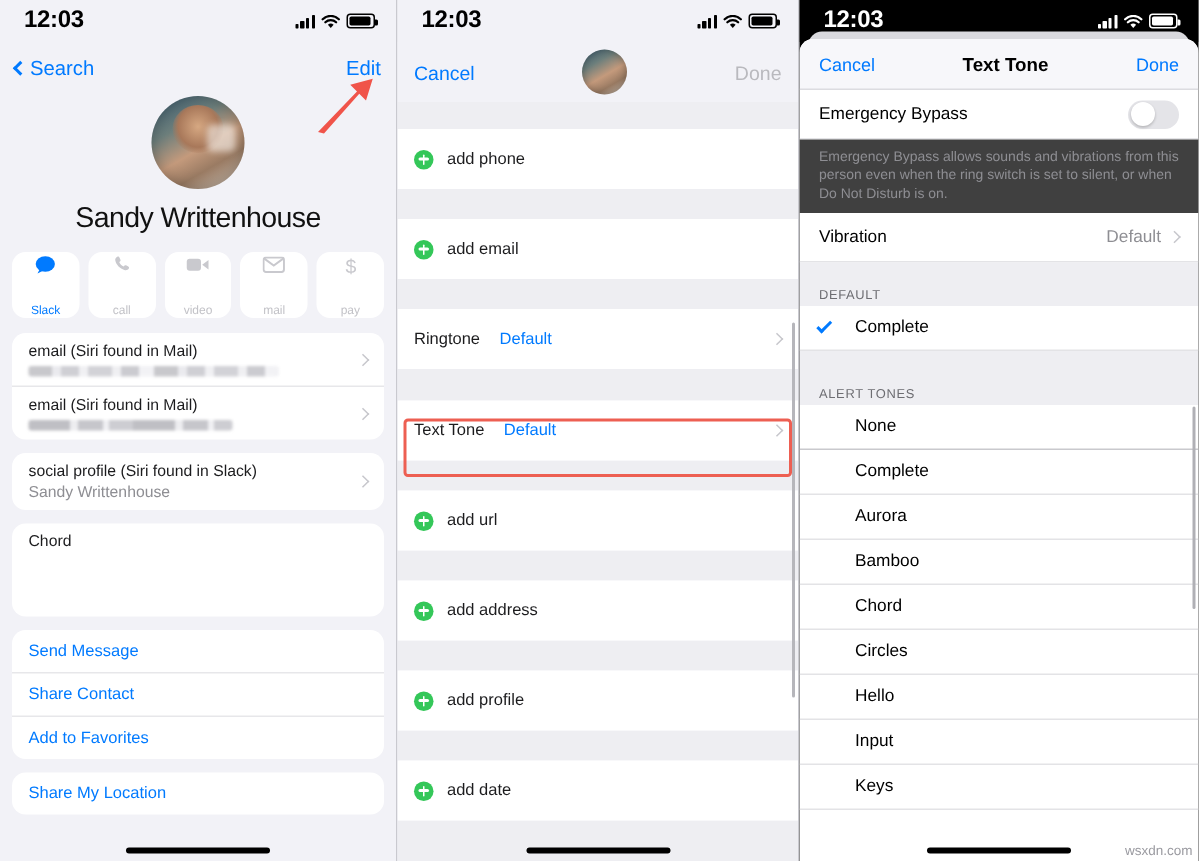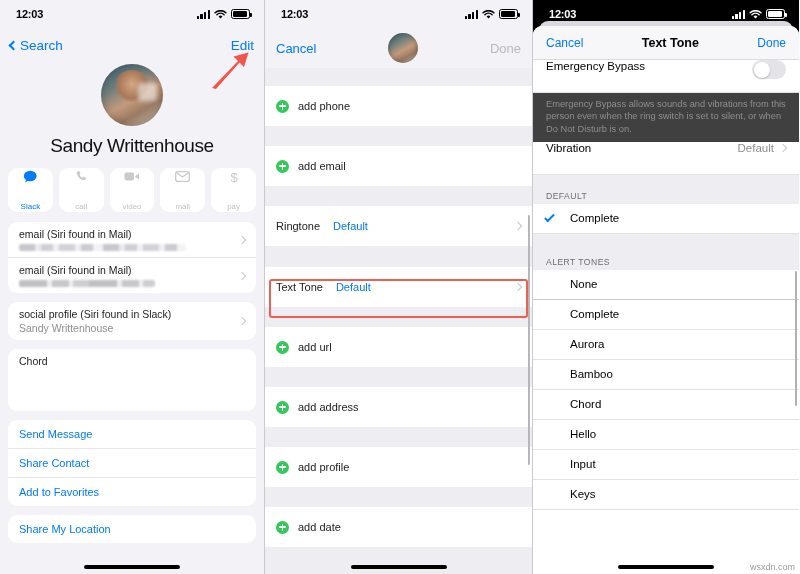--- a/index.html
+++ b/index.html
@@ -16,21 +16,21 @@
   .panel-2 { width: 268px; border-right: 1px solid #c9c9cf; }
   .panel-3 { width: 266px; }
 
   
   .statusbar {
     height: 28px; display: flex; align-items: center;
     justify-content: space-between; padding: 0 14px 0 16px;
     font-size: 12.5px; font-weight: bold; color: #000;
   }
   .statusbar.dark { background: #000; color: #fff; }
-  .sb-time { letter-spacing: -0.2px; font-size: 11px; }
+  .sb-time { letter-spacing: -0.2px; font-size: 16px; }
   .sb-right { display: flex; align-items: center; gap: 4px; }
   .bars { display: flex; align-items: flex-end; gap: 1.2px; height: 9px; }
   .bars i { width: 2.4px; background: currentColor; border-radius: .5px; display:block;}
   .bars i:nth-child(1){height:3px}
   .bars i:nth-child(2){height:5px}
   .bars i:nth-child(3){height:7px}
   .bars i:nth-child(4){height:9px}
   .wifi { width: 13px; height: 10px; position: relative; }
   .batt { width: 19px; height: 9.5px; border: 1.2px solid currentColor; border-radius: 2.5px; position: relative; }
   .batt::after { content:""; position:absolute; right:-3px; top:2.6px; width:1.6px; height:4px; background: currentColor; border-radius:0 1px 1px 0;}
@@ -120,21 +120,21 @@
   .highlight-box { position: absolute; left: 4px; top: 279px; width: 259px; height: 39px;
     border: 2.5px solid #ed5f52; border-radius: 3px; pointer-events: none; z-index: 5; }
   .scrollbar { position: absolute; right: 2px; width: 2.5px; background: #b6b6bb; border-radius: 2px; }
 
   
   .sheet { position: absolute; left: 0; right: 0; top: 26px; bottom: 0; background: #fff; border-radius: 9px 9px 0 0; overflow: hidden;}
   .sheet-shade { position:absolute; left:6px; right:6px; top:21px; height: 14px; background:#d9d9de; border-radius: 9px 9px 0 0;}
   .sheet-nav { height: 34px; background: #f7f7fa; display:flex; align-items:center; justify-content: space-between; padding: 0 13px; border-bottom: 1px solid #dcdce0;}
   .sheet-nav .btn { font-size: 12px; color: #007aff; cursor: pointer; }
   .sheet-title { font-size: 12.5px; font-weight: bold; color: #000; }
-  .s-row { height: 33px; background:#fff; display:flex; align-items:flex-start; justify-content: space-between; padding: 0 13px; border-bottom: 1px solid #e3e3e6; cursor:pointer;}
+  .s-row { height: 33px; background:#fff; display:flex; align-items:center; justify-content: space-between; padding: 0 13px; border-bottom: 1px solid #e3e3e6; cursor:pointer;}
   .s-row .k { font-size: 11.5px; color: #000; }
   .s-row .v { font-size: 11.5px; color: #8e8e93; }
   .toggle { width: 34px; height: 19px; border-radius: 10px; background: #e4e4e8; position: relative; cursor: pointer;}
   .toggle i { position:absolute; top:1.5px; left:1.5px; width:16px; height:16px; border-radius:50%; background:#fff; box-shadow: 0 1px 2px rgba(0,0,0,.22); display:block;}
   .s-note { background: #404040; padding: 5px 13px 7px; font-size: 9.3px; color: #8e8e93; line-height: 1.32;}
   .s-hdr { background: #eeeef2; padding: 7px 13px 3px; font-size: 8.6px; color: #6d6d72; letter-spacing: .45px; }
   .s-hdr-gap { background:#eeeef2; height: 9px;}
   .tone-row { height: 30px; background:#fff; display:flex; align-items:center; padding-left: 37px; border-bottom: 1px solid #e3e3e6; font-size: 11.5px; color: #000; cursor: pointer; position: relative;}
   .tone-row.thick { border-bottom: 1px solid #c9c9cd; }
   .check { position:absolute; left: 14px; top: 50%; transform: translateY(-60%) rotate(45deg); width: 5px; height: 10px; border-right: 2px solid #007aff; border-bottom: 2px solid #007aff;}
@@ -439,20 +439,23 @@
       <div class="tone-row">
           <span>Aurora</span>
         </div>
       <div class="tone-row">
           <span>Bamboo</span>
         </div>
       <div class="tone-row">
           <span>Chord</span>
         </div>
       <div class="tone-row">
+          <span>Circles</span>
+        </div>
+      <div class="tone-row">
           <span>Hello</span>
         </div>
       <div class="tone-row">
           <span>Input</span>
         </div>
       <div class="tone-row">
           <span>Keys</span>
         </div>
 
       <div class="s-scrollbar" style="top:245px;height:135px"></div>

